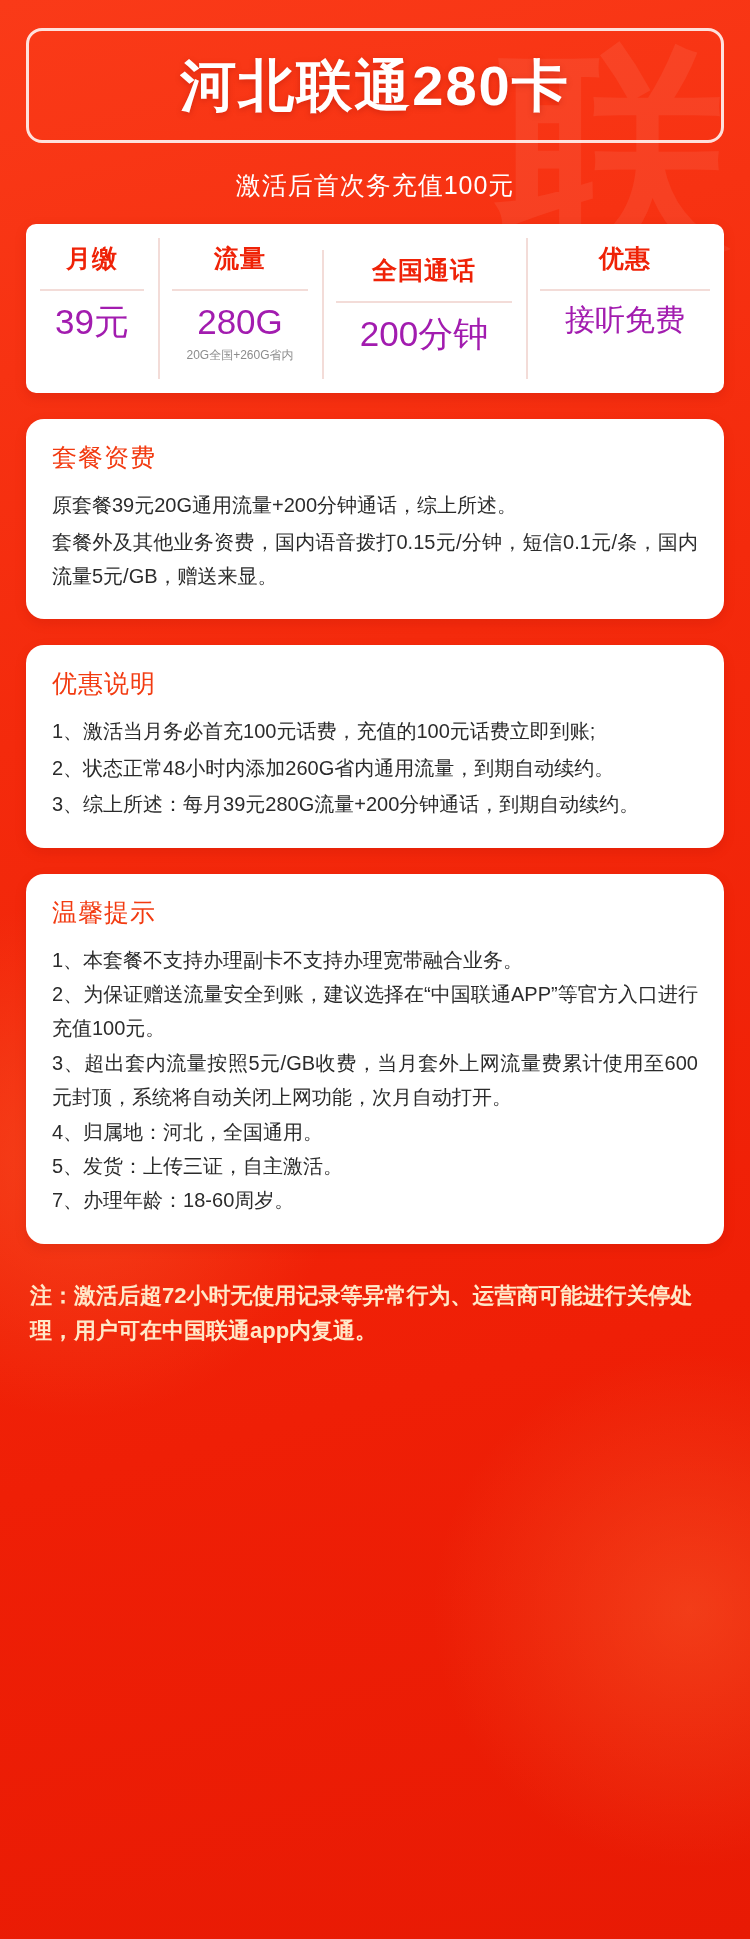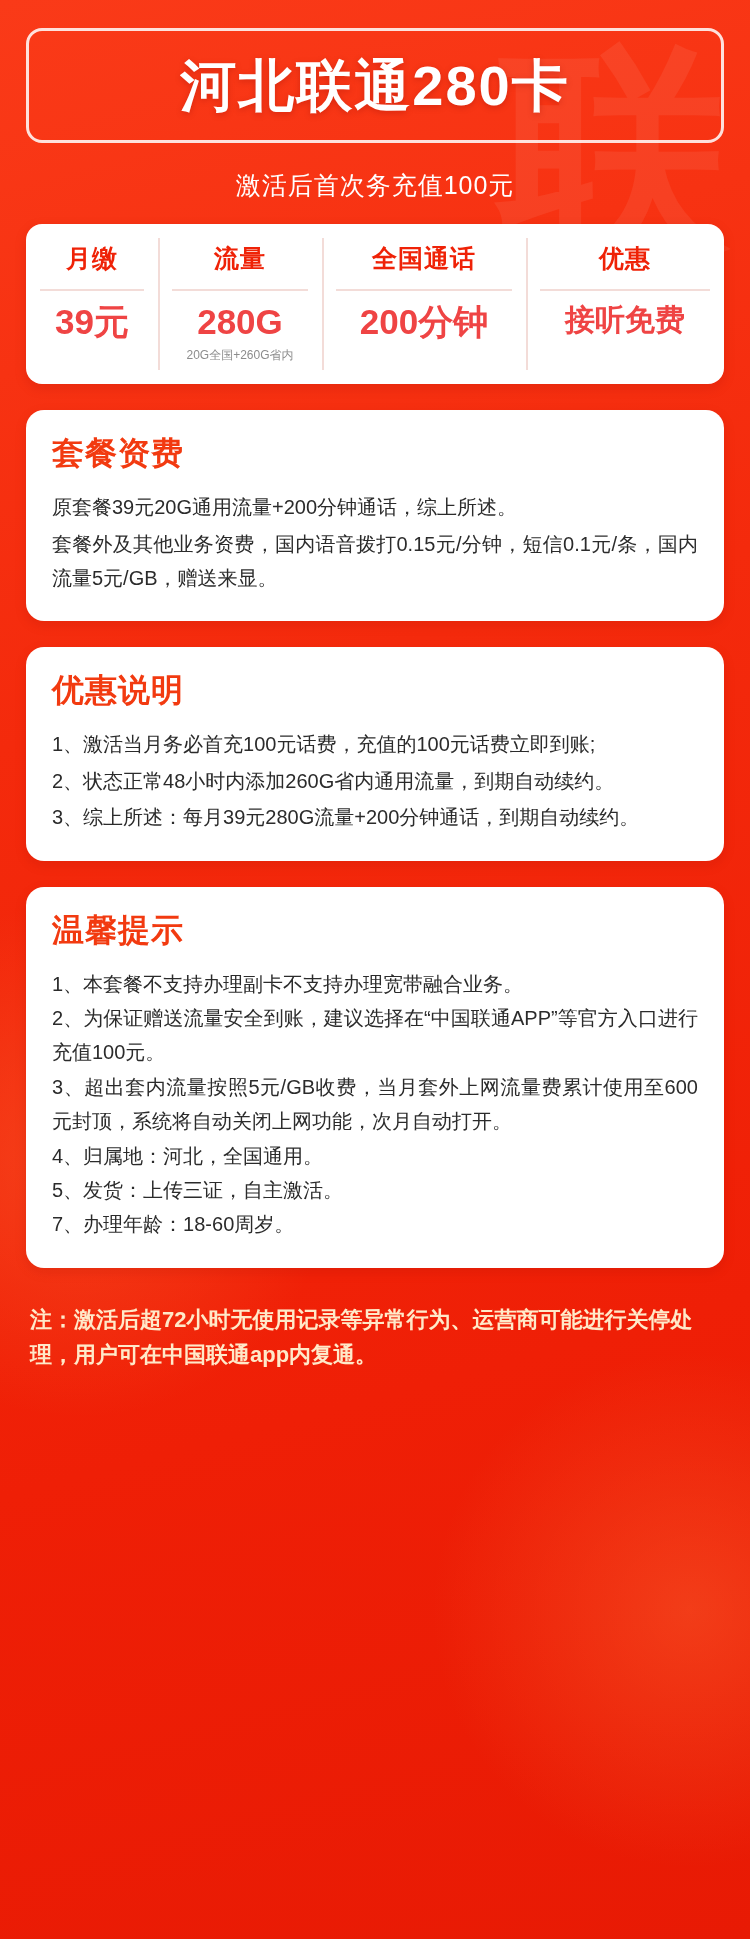--- a/index.html
+++ b/index.html
@@ -69,21 +69,21 @@
     color: #ffffff;
     font-size: 25px;
     font-weight: normal;
     margin: 26px 0 22px 0;
     letter-spacing: 1px;
   }
 
   
   .spec-card {
     background: #ffffff;
-    border-radius: 16px;
+    border-radius: 10px;
     display: flex;
     overflow: hidden;
     box-shadow: 0 4px 12px rgba(150,10,0,0.18);
   }
   .spec-col {
     flex: 1;
     padding: 18px 2px 20px 2px;
     text-align: center;
     position: relative;
   }
@@ -91,37 +91,37 @@
     content: "";
     position: absolute;
     left: 0;
     top: 14px;
     bottom: 14px;
     width: 2px;
     background: #f3dcd8;
   }
   .spec-col.c1 { flex: 0 0 128px; }
   .spec-col.c2 { flex: 0 0 160px; }
-  .spec-col.c3 { flex: 0 0 200px; }
+  .spec-col.c3 { flex: 0 0 200px; margin-top: 12px; }
   .spec-col.c4 { flex: 1; }
   .spec-head {
     color: #ef2207;
     font-size: 25px;
     font-weight: bold;
     letter-spacing: 1px;
   }
   .spec-divider {
     height: 2px;
     background: #f3dcd8;
     margin: 14px 12px 12px 12px;
   }
   .spec-val {
-    color: #ef4444;
+    color: #a21caf;
     font-size: 35px;
-    font-weight: bold;
+    font-weight: normal;
     line-height: 1.1;
   }
   .spec-val.small { font-size: 30px; }
   .spec-sub {
     color: #8c8c8c;
     font-size: 12px;
     margin-top: 6px;
     letter-spacing: 0;
   }
   .spec-pad { height: 20px; }
@@ -129,22 +129,22 @@
   
   .card {
     background: #ffffff;
     border-radius: 18px;
     margin-top: 26px;
     padding: 22px 26px 26px 26px;
     box-shadow: 0 4px 12px rgba(150,10,0,0.16);
   }
   .card-title {
     color: #f23a10;
-    font-size: 32px;
-    font-weight: bold;
+    font-size: 25px;
+    font-weight: normal;
     margin-bottom: 14px;
     letter-spacing: 1px;
   }
   .card p {
     margin: 0;
     color: #2b2b2b;
     font-size: 20px;
     line-height: 1.72;
     text-align: justify;
   }

